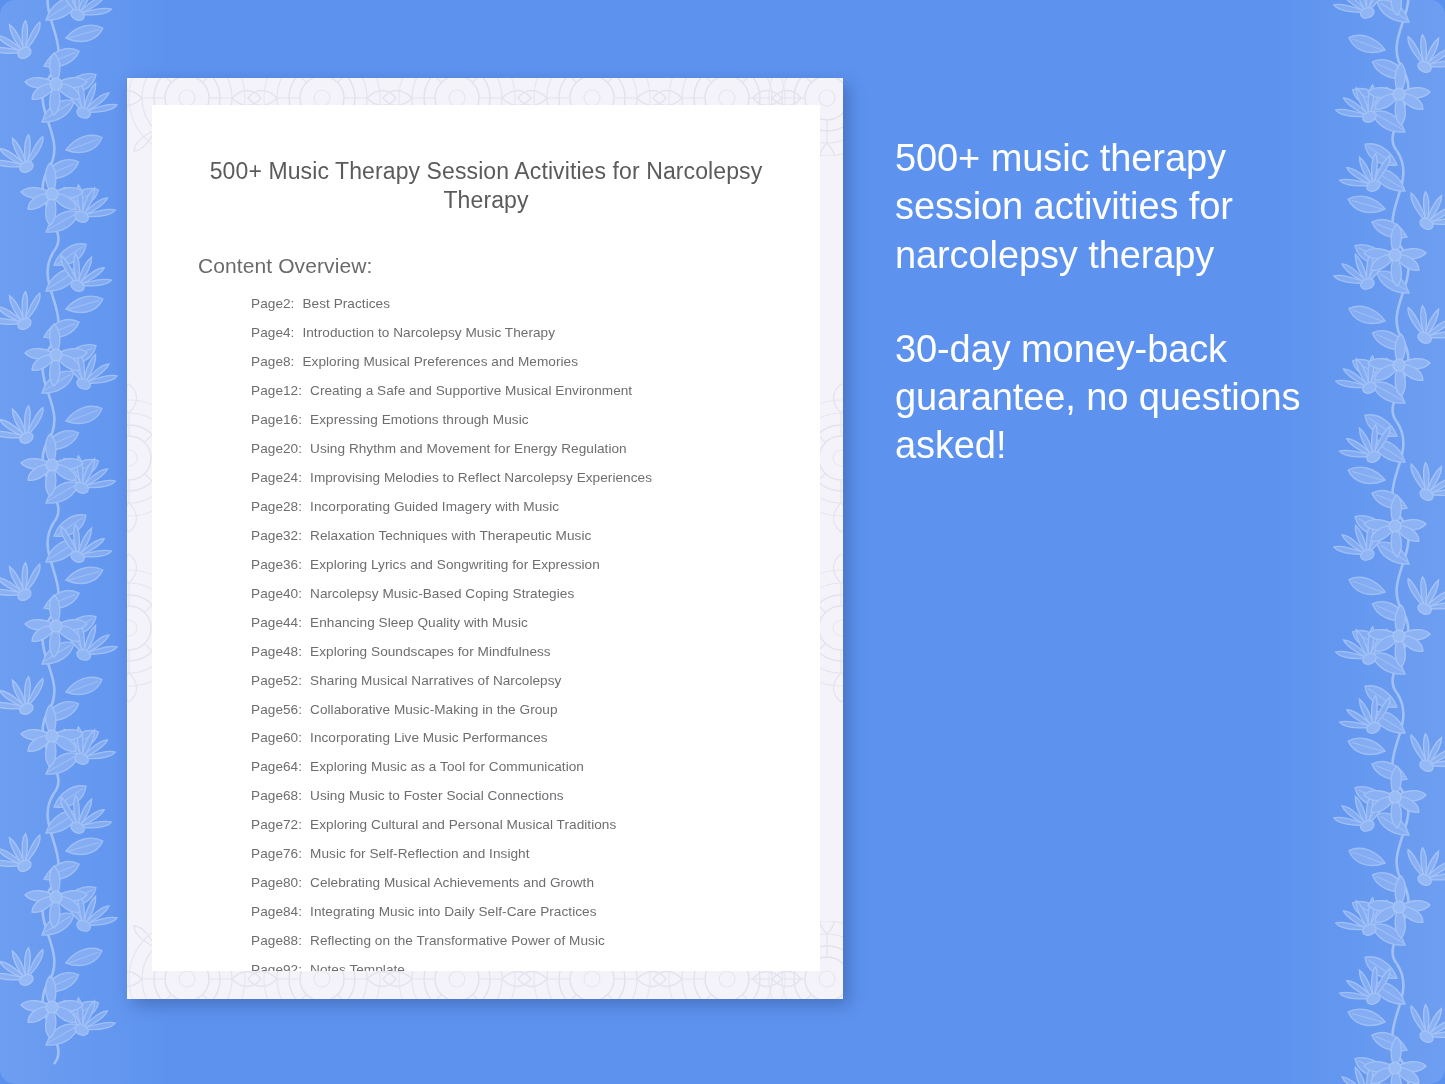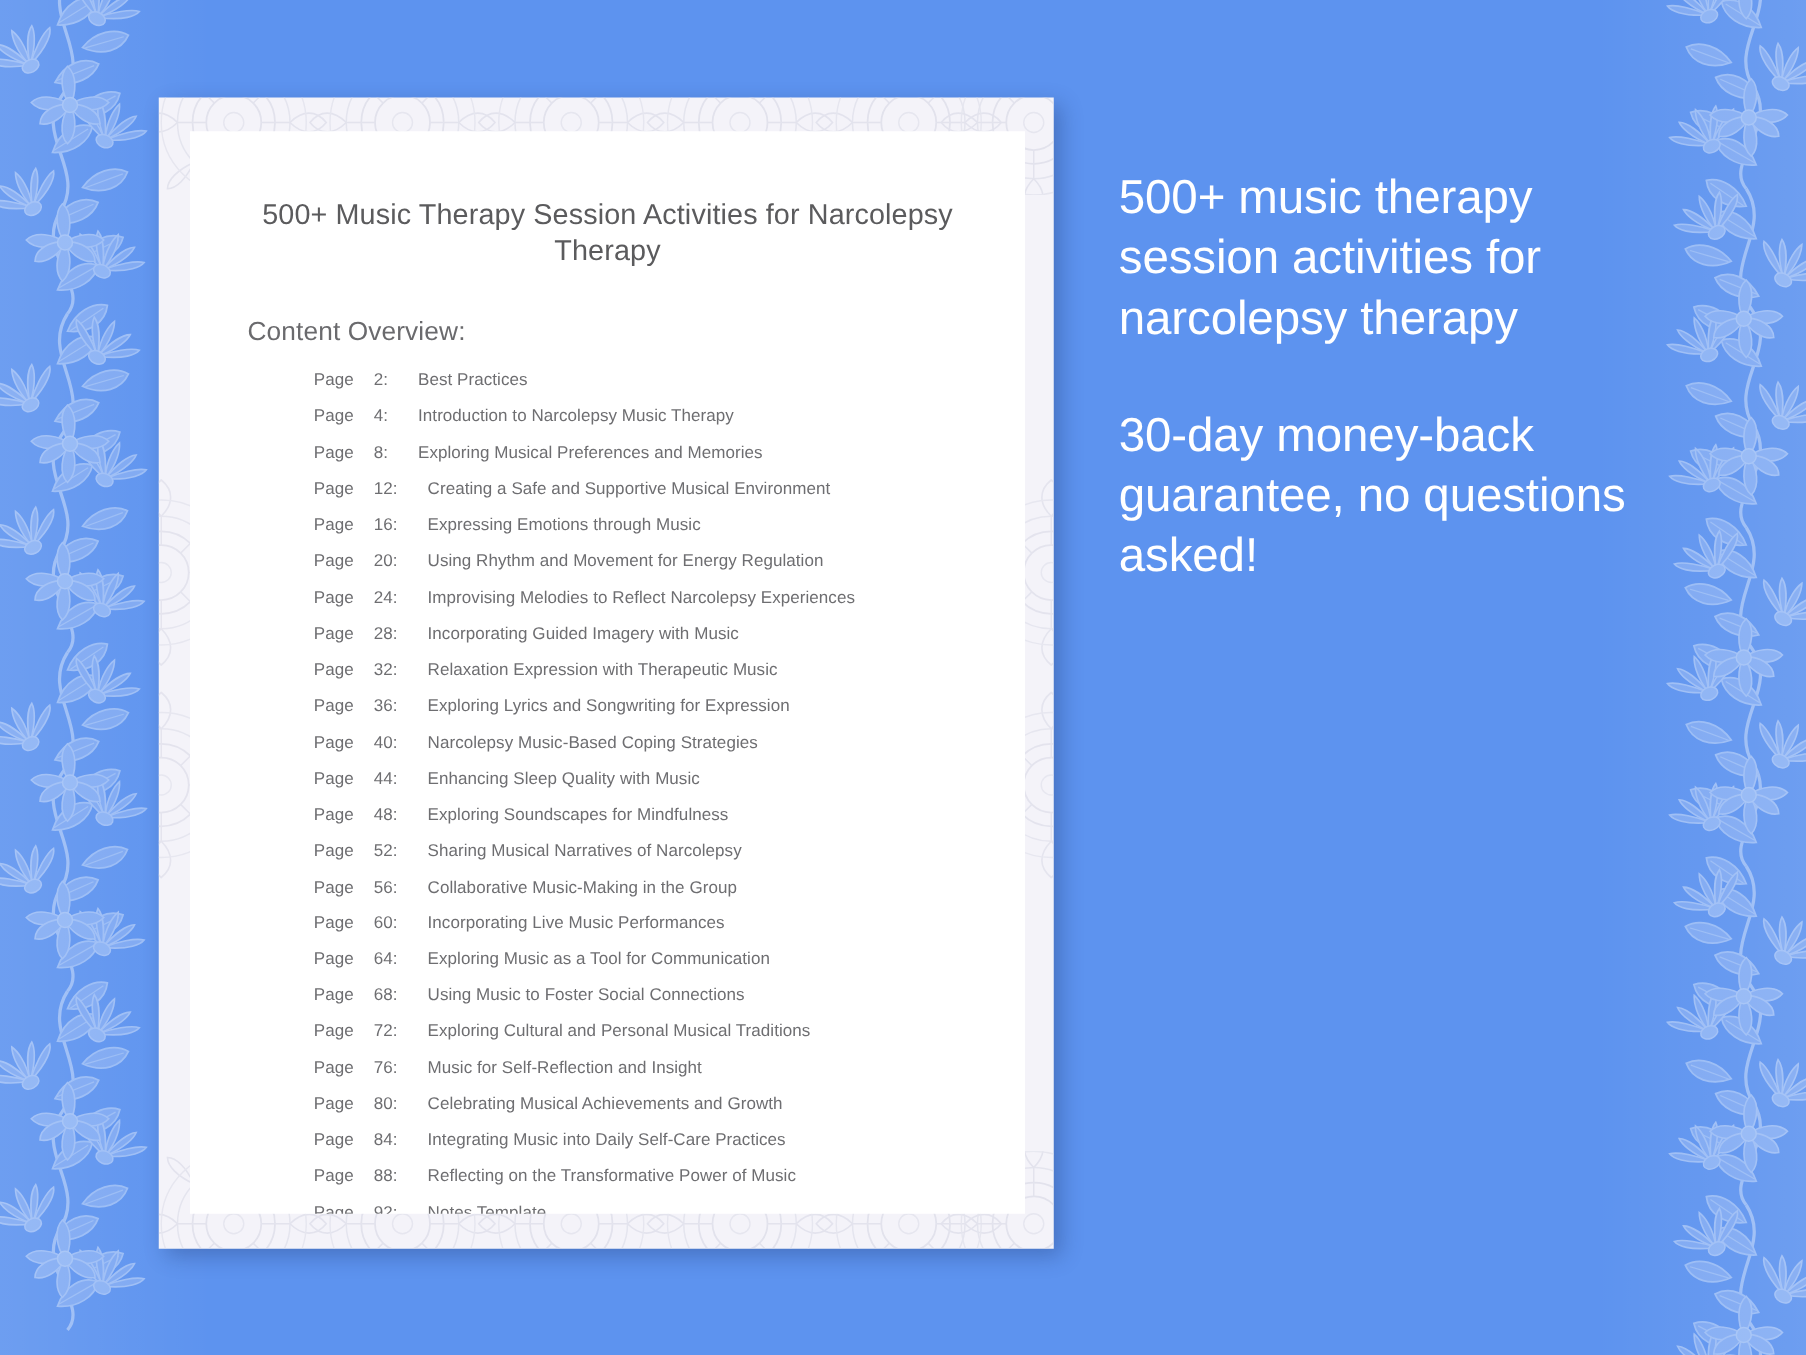--- a/index.html
+++ b/index.html
@@ -13,20 +13,21 @@
     font-family: "Liberation Sans", sans-serif;
     background: #5a91ee;
   }
 
   #stage {
     position: relative;
     width: 1445px;
     height: 1084px;
     background: #5d93ef;
     overflow: hidden;
+    border-radius: 15px;
   }
 
   
   .floral {
     position: absolute;
     top: 0;
     height: 1084px;
     width: 150px;
     opacity: 0.52;
     pointer-events: none;
@@ -123,21 +124,20 @@
   }
   #toc li {
     display: flex;
     align-items: center;
     font-size: 13.6px;
     line-height: 1;
     color: #6e6e71;
     margin-bottom: 15.35px;
     letter-spacing: 0.05px;
     white-space: nowrap;
-    gap: 16px;
   }
   #toc .pg {
     display: inline-block;
     width: 61px;
     text-align: right;
     flex: 0 0 auto;
   }
   #toc .colon {
     flex: 0 0 auto;
     padding-right: 8px;
@@ -327,21 +327,21 @@
             <span class="ttl">Improvising Melodies to Reflect Narcolepsy Experiences</span>
           </li>
         <li>
             <span class="pg">Page</span>
             <span class="colon">28:</span>
             <span class="ttl">Incorporating Guided Imagery with Music</span>
           </li>
         <li>
             <span class="pg">Page</span>
             <span class="colon">32:</span>
-            <span class="ttl">Relaxation Expression with Therapeutic Music</span>
+            <span class="ttl">Relaxation Techniques with Therapeutic Music</span>
           </li>
         <li>
             <span class="pg">Page</span>
             <span class="colon">36:</span>
             <span class="ttl">Exploring Lyrics and Songwriting for Expression</span>
           </li>
         <li>
             <span class="pg">Page</span>
             <span class="colon">40:</span>
             <span class="ttl">Narcolepsy Music-Based Coping Strategies</span>

